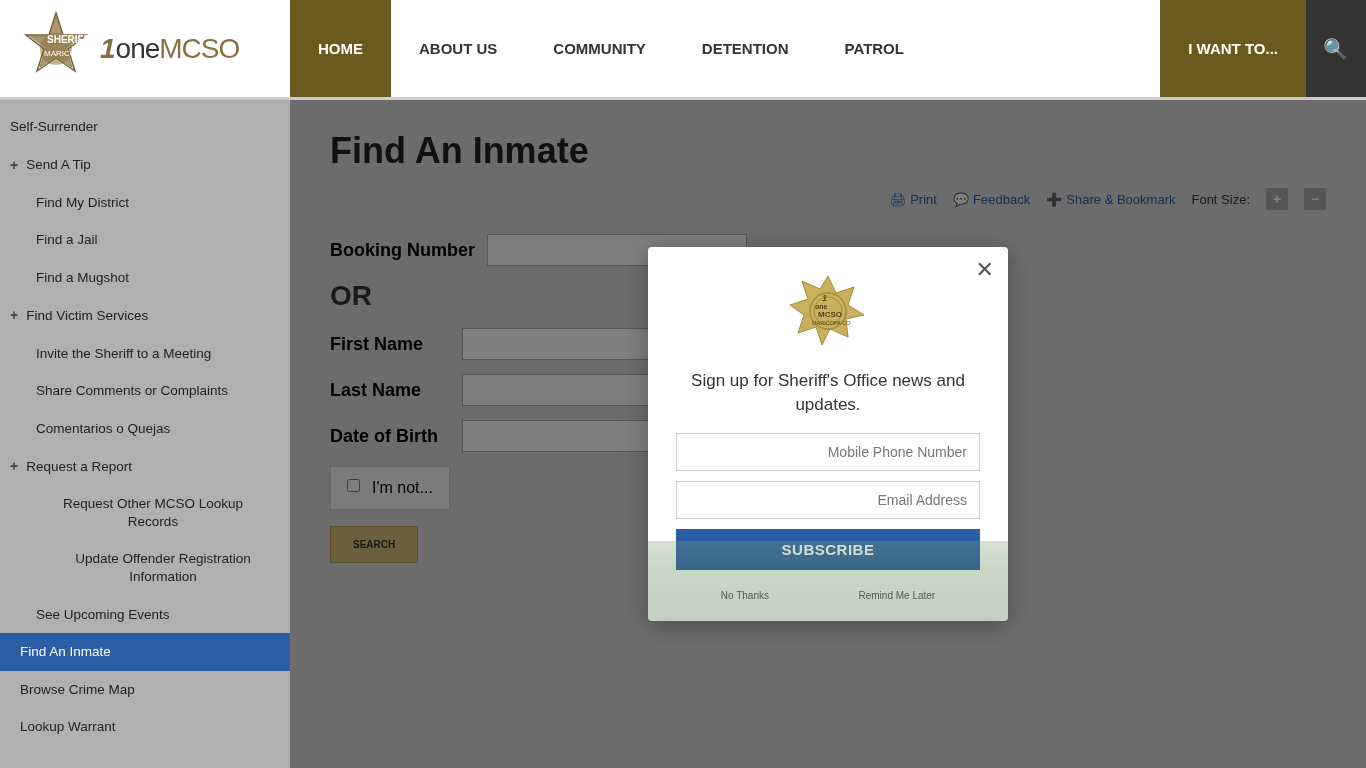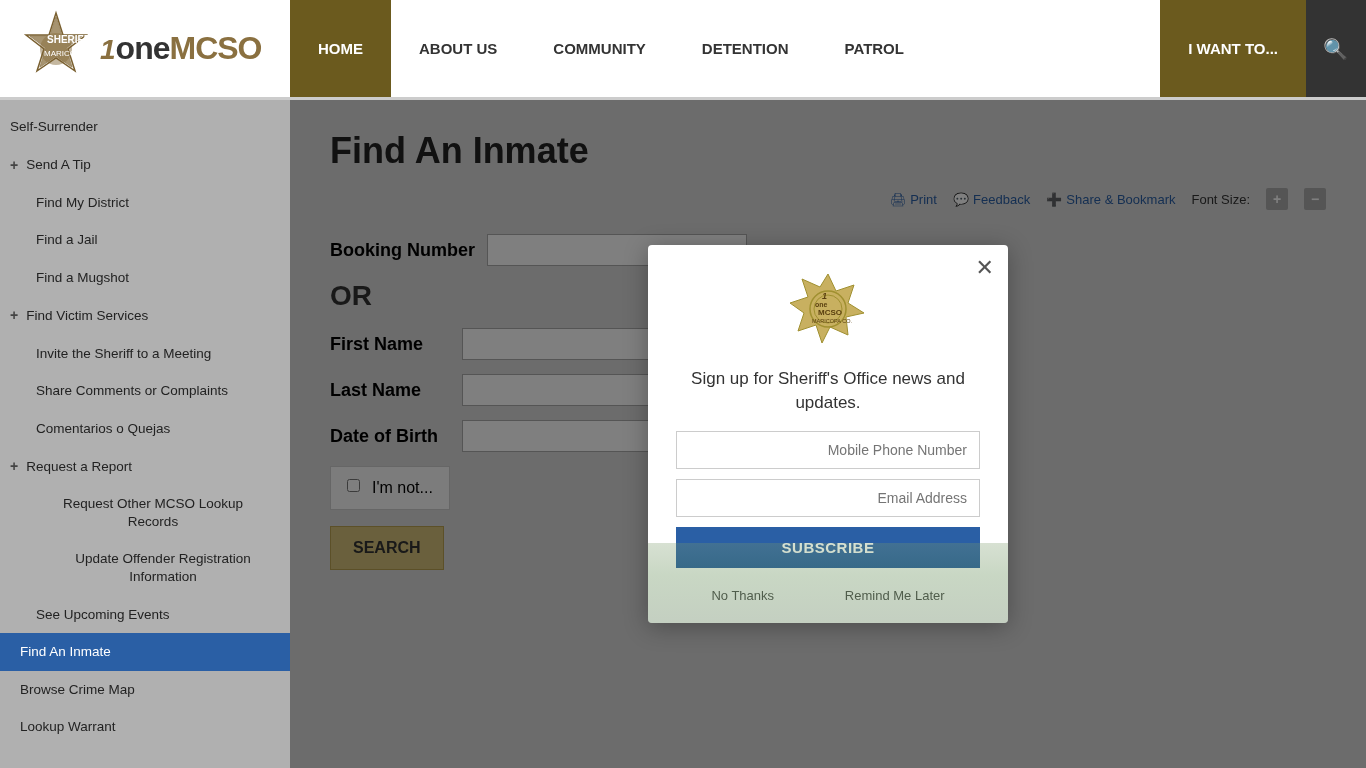--- a/index.html
+++ b/index.html
@@ -27,22 +27,22 @@
       height: 80px;
       position: relative;
     }
     .logo-one {
       font-size: 28px;
       font-weight: bold;
       color: #8a7040;
       font-style: italic;
     }
     .logo-text {
-      font-size: 32px;
-      font-weight: bold;
+      font-size: 28px;
+      font-weight: normal;
       color: #333;
       letter-spacing: -1px;
     }
     .logo-text span { color: #8a7040; }
 
     nav {
       display: flex;
       align-items: stretch;
       height: 100%;
       flex: 1;
@@ -171,21 +171,21 @@
       border: 1px solid #aaa;
       background: #fff;
       font-size: 14px;
       width: 260px;
     }
     .or-text { font-size: 28px; font-weight: bold; color: #333; margin: 8px 0 16px; }
     .search-btn {
       background: #d4c17a;
       border: 1px solid #b8a050;
       padding: 12px 22px;
-      font-size: 16px;
+      font-size: 10px;
       font-weight: bold;
       color: #333;
       cursor: pointer;
     }
     .captcha-area {
       border: 1px solid #ccc;
       background: #f9f9f9;
       padding: 12px 16px;
       display: inline-flex;
       align-items: flex-start;
@@ -260,21 +260,21 @@
       font-size: 15px;
       font-weight: bold;
       cursor: pointer;
       width: 100%;
       margin-bottom: 20px;
       letter-spacing: 0.5px;
     }
     .modal-footer {
       display: flex;
       justify-content: space-around;
-      font-size: 13px;
+      font-size: 10px;
       color: #555;
     }
     .modal-footer span { cursor: pointer; }
 
     
     .modal-bg-image {
       position: absolute;
       bottom: 0; left: 0; right: 0;
       height: 80px;
       background: linear-gradient(to bottom, #7a9a6a, #4a7a3a 40%, #3a6030);

